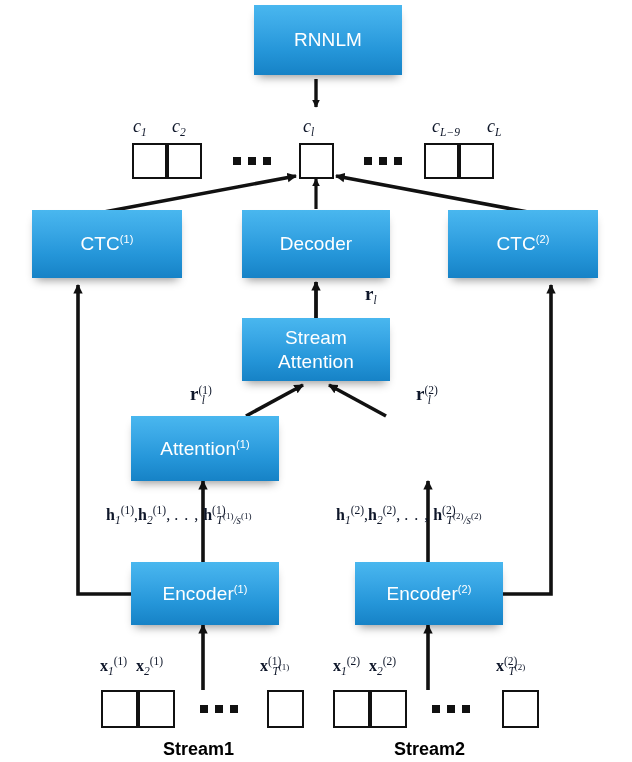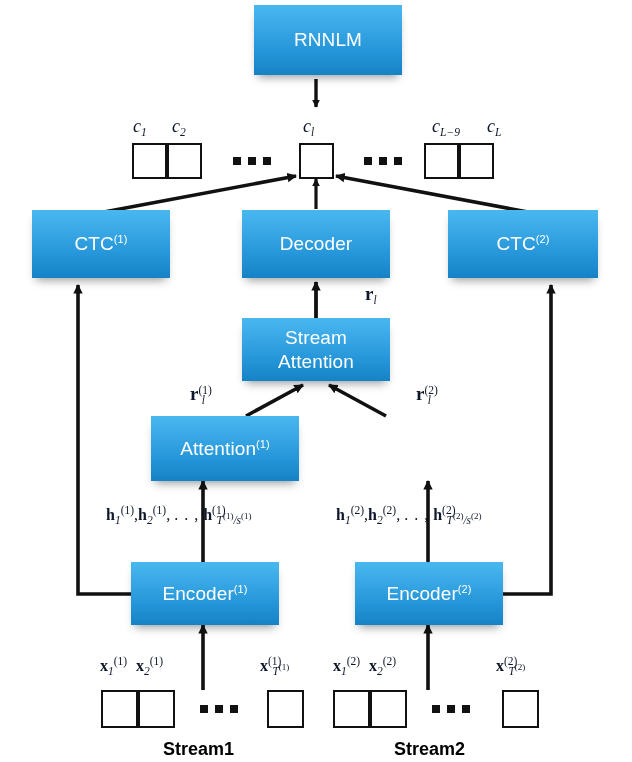--- a/index.html
+++ b/index.html
@@ -118,21 +118,21 @@
 
   <div class="dots" style="left:364px;top:157px;">
       <i></i>
       <i></i>
       <i></i>
     </div>
 
   <div class="sq" style="left:424px;top:143px;width:35px;height:36px;"></div>
   <div class="sq" style="left:459px;top:143px;width:35px;height:36px;"></div>
 
-  <div class="blk" style="left:32px;top:210px;width:138px;height:68px;">
+  <div class="blk" style="left:32px;top:210px;width:150px;height:68px;">
     <span class="lbl">
       <span>CTC</span><sup>(1)</sup>
     </span>
   </div>
 
   <div class="blk" style="left:242px;top:210px;width:148px;height:68px;">
     <span class="lbl">Decoder</span>
   </div>
 
   <div class="blk" style="left:448px;top:210px;width:150px;height:68px;">
@@ -152,21 +152,21 @@
     </span>
   </div>
 
   <div class="math" style="left:190px;top:383px;font-size:19px;">
     <span class="bf">r</span><sup>(1)</sup><sub style="margin-left:-10px;">l</sub>
   </div>
   <div class="math" style="left:416px;top:383px;font-size:19px;text-align:center;">
     <span class="bf">r</span><sup>(2)</sup><sub style="margin-left:-10px;">l</sub>
   </div>
 
-  <div class="blk" style="left:131px;top:416px;width:148px;height:65px;margin-left:20px;">
+  <div class="blk" style="left:131px;top:416px;width:148px;height:65px;">
     <span class="lbl">
       <span>Attention</span><sup>(1)</sup>
     </span>
   </div>
 
 
   <div class="math" style="left:106px;top:506px;font-size:16px;">
     <span class="bf">h</span><sub>1</sub><sup>(1)</sup><span>,</span><span class="bf">h</span><sub>2</sub><sup>(1)</sup><span>,</span>
     <span style="letter-spacing:1px;">.&nbsp;.&nbsp;,</span>
     <span class="bf">h</span><sup>(1)</sup><sub style="margin-left:-9px;"><span class="it">T</span><sup>(1)</sup>/<span class="it">s</span><sup>(1)</sup></sub>

